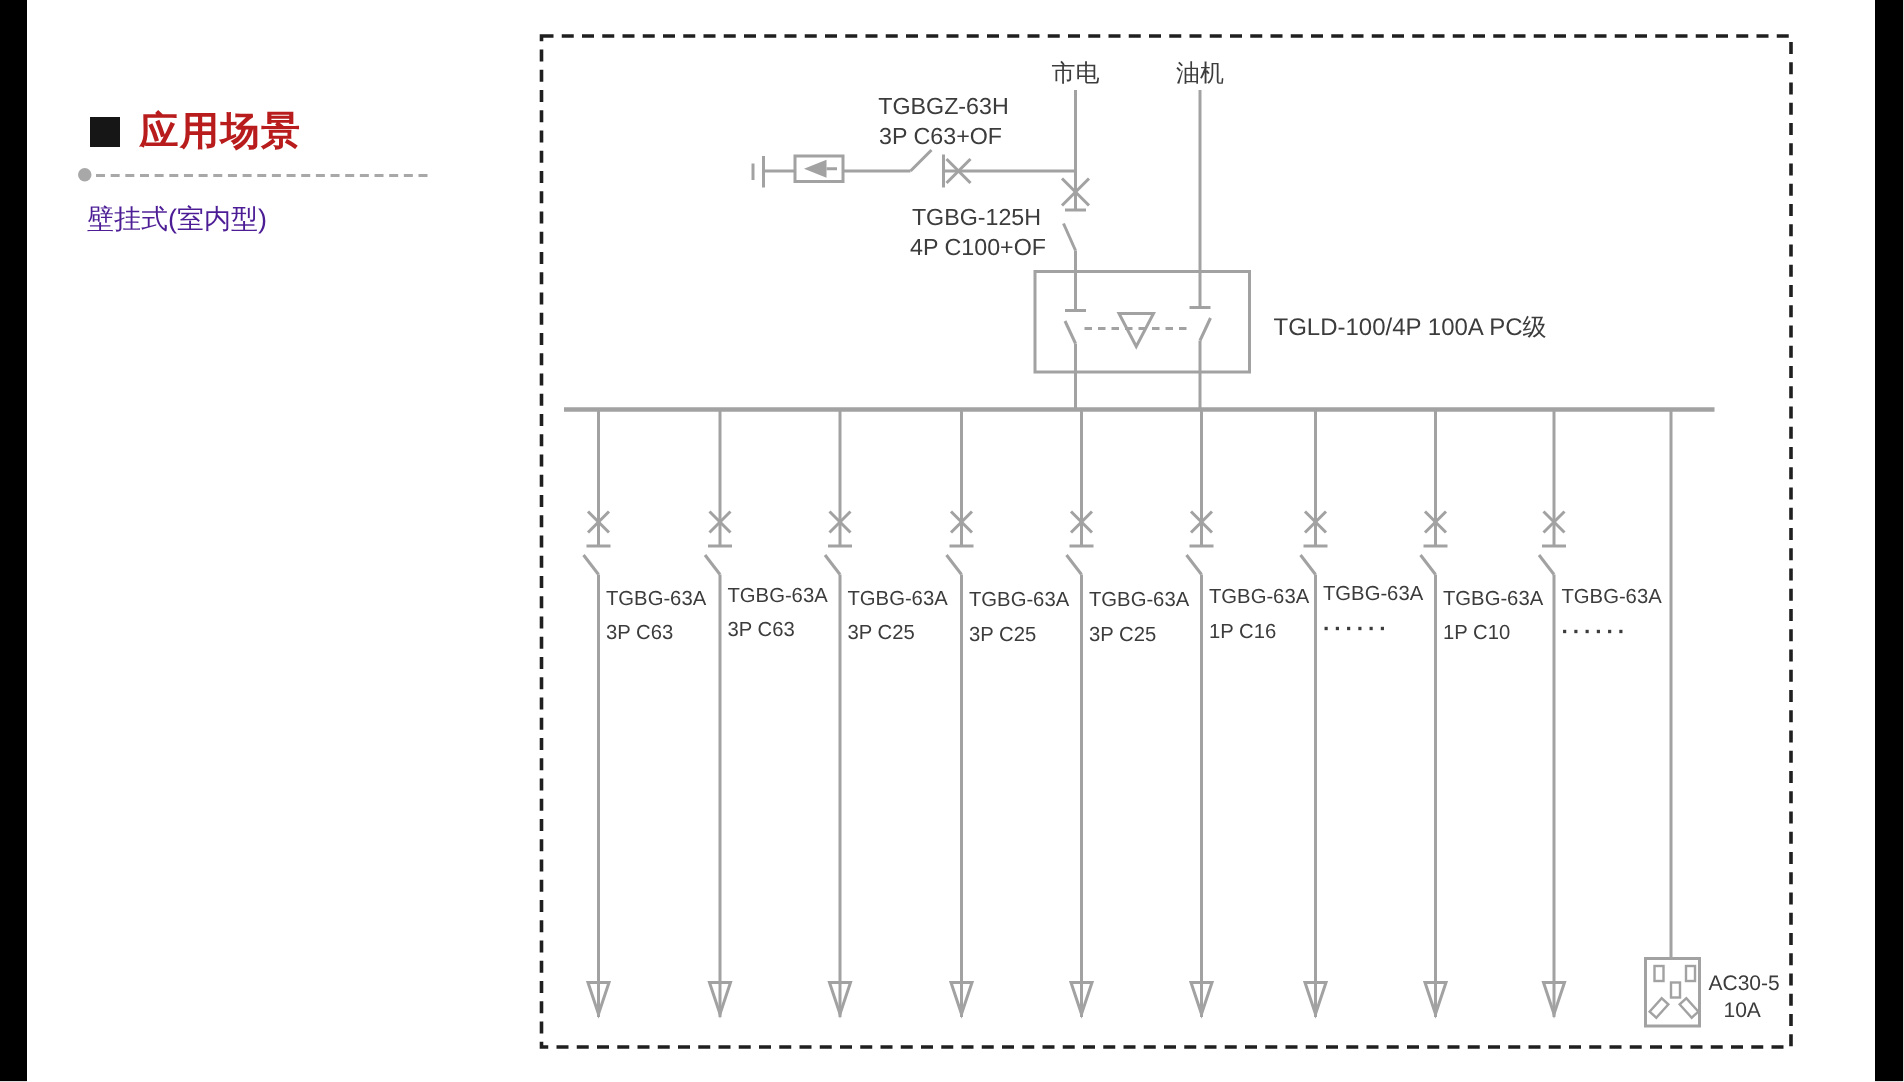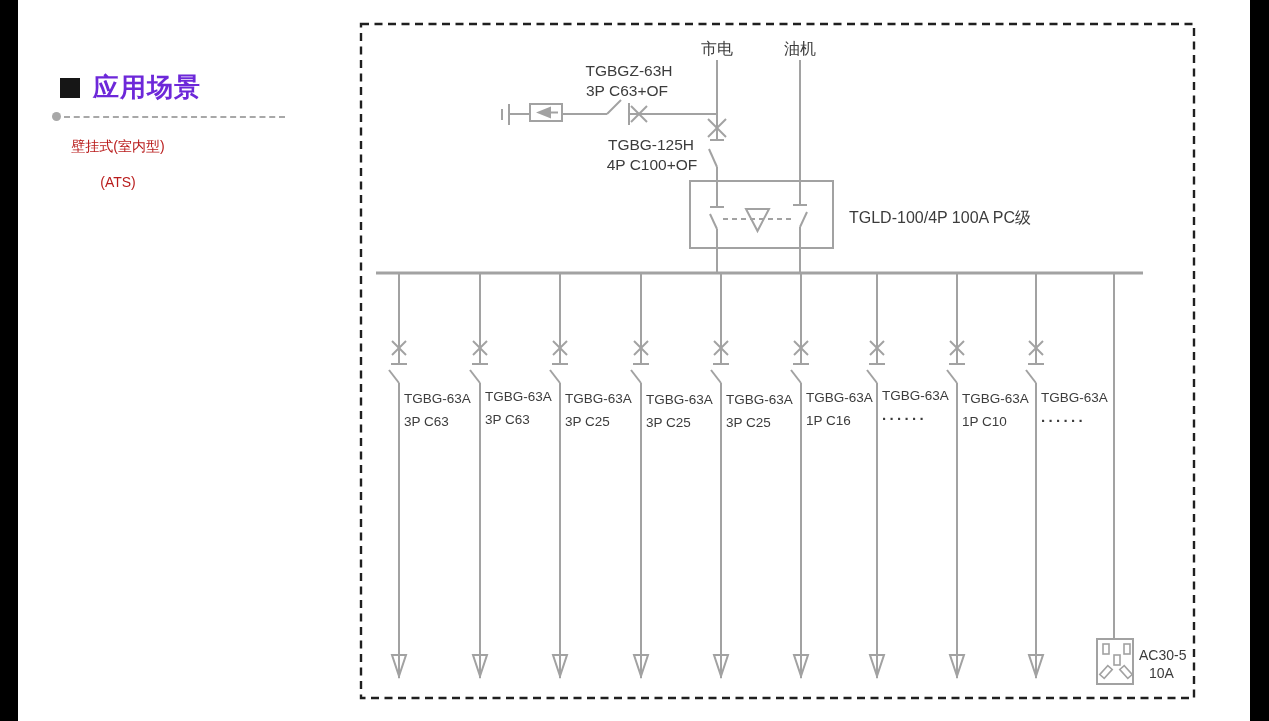--- a/index.html
+++ b/index.html
@@ -3,29 +3,29 @@
 <meta charset="utf-8">
 <style>
   html,body{margin:0;padding:0;background:#ffffff;}
   .stage{position:relative;width:1269px;height:721px;background:#ffffff;overflow:hidden;
          font-family:"Liberation Sans","DejaVu Sans",sans-serif;}
   .bar{position:absolute;top:0;bottom:0;background:#000000;}
   .bar.left{left:0;width:18px;}
   .bar.right{left:1250px;width:19px;}
 
   .heading{position:absolute;left:60px;top:70px;display:flex;align-items:center;gap:13px;
-           font-size:26px;font-weight:bold;color:#6d28d9;letter-spacing:1px;}
+           font-size:26px;font-weight:bold;color:#b91c1c;letter-spacing:1px;}
   .heading .sq{width:20px;height:20px;background:#161616;}
 
   .sep{position:absolute;left:52px;top:112px;width:233px;display:flex;align-items:center;}
   .sep .dot{width:9px;height:9px;border-radius:50%;background:#a8a8a8;flex:none;}
   .sep .dashes{flex:1;border-top:2px dashed #a8a8a8;margin-left:3px;}
 
   .panel-lines{position:absolute;left:50px;top:128px;width:136px;text-align:center;
-               font-size:14px;line-height:36px;color:#b91c1c;}
+               font-size:18px;line-height:36px;color:#4c1d95;}
 
   svg{position:absolute;left:0;top:0;}
   svg line, svg path, svg polyline{stroke:#a2a2a2;stroke-width:2;fill:none;}
   svg rect.sym{stroke:#a2a2a2;stroke-width:2;fill:none;}
   svg rect.slot{stroke:#a2a2a2;stroke-width:1.6;fill:none;}
   svg polygon.outline{stroke:#a2a2a2;stroke-width:2;fill:none;}
   svg polygon.filled{fill:#a2a2a2;stroke:none;}
   svg .bus{stroke-width:3;}
   svg .border{stroke:#1f1f1f;stroke-width:2.4;stroke-dasharray:8 5.5;fill:none;}
   svg .link{stroke-dasharray:5 4;}
@@ -48,21 +48,20 @@
     <span>应用场景</span>
   </div>
 
   <div class="sep">
     <span class="dot"></span>
     <span class="dashes"></span>
   </div>
 
   <div class="panel-lines">
     <div>壁挂式(室内型)</div>
-    <div>(ATS)</div>
   </div>
 
   <svg width="1269" height="721" viewBox="0 0 1269 721">
     <defs>
       <g id="branch-sym">
         <line x1="0" y1="273" x2="0" y2="364"></line>
         <line x1="-7" y1="341" x2="7" y2="355"></line>
         <line x1="7" y1="341" x2="-7" y2="355"></line>
         <line x1="-8" y1="364" x2="8" y2="364"></line>
         <line x1="-10" y1="370" x2="0" y2="383"></line>

